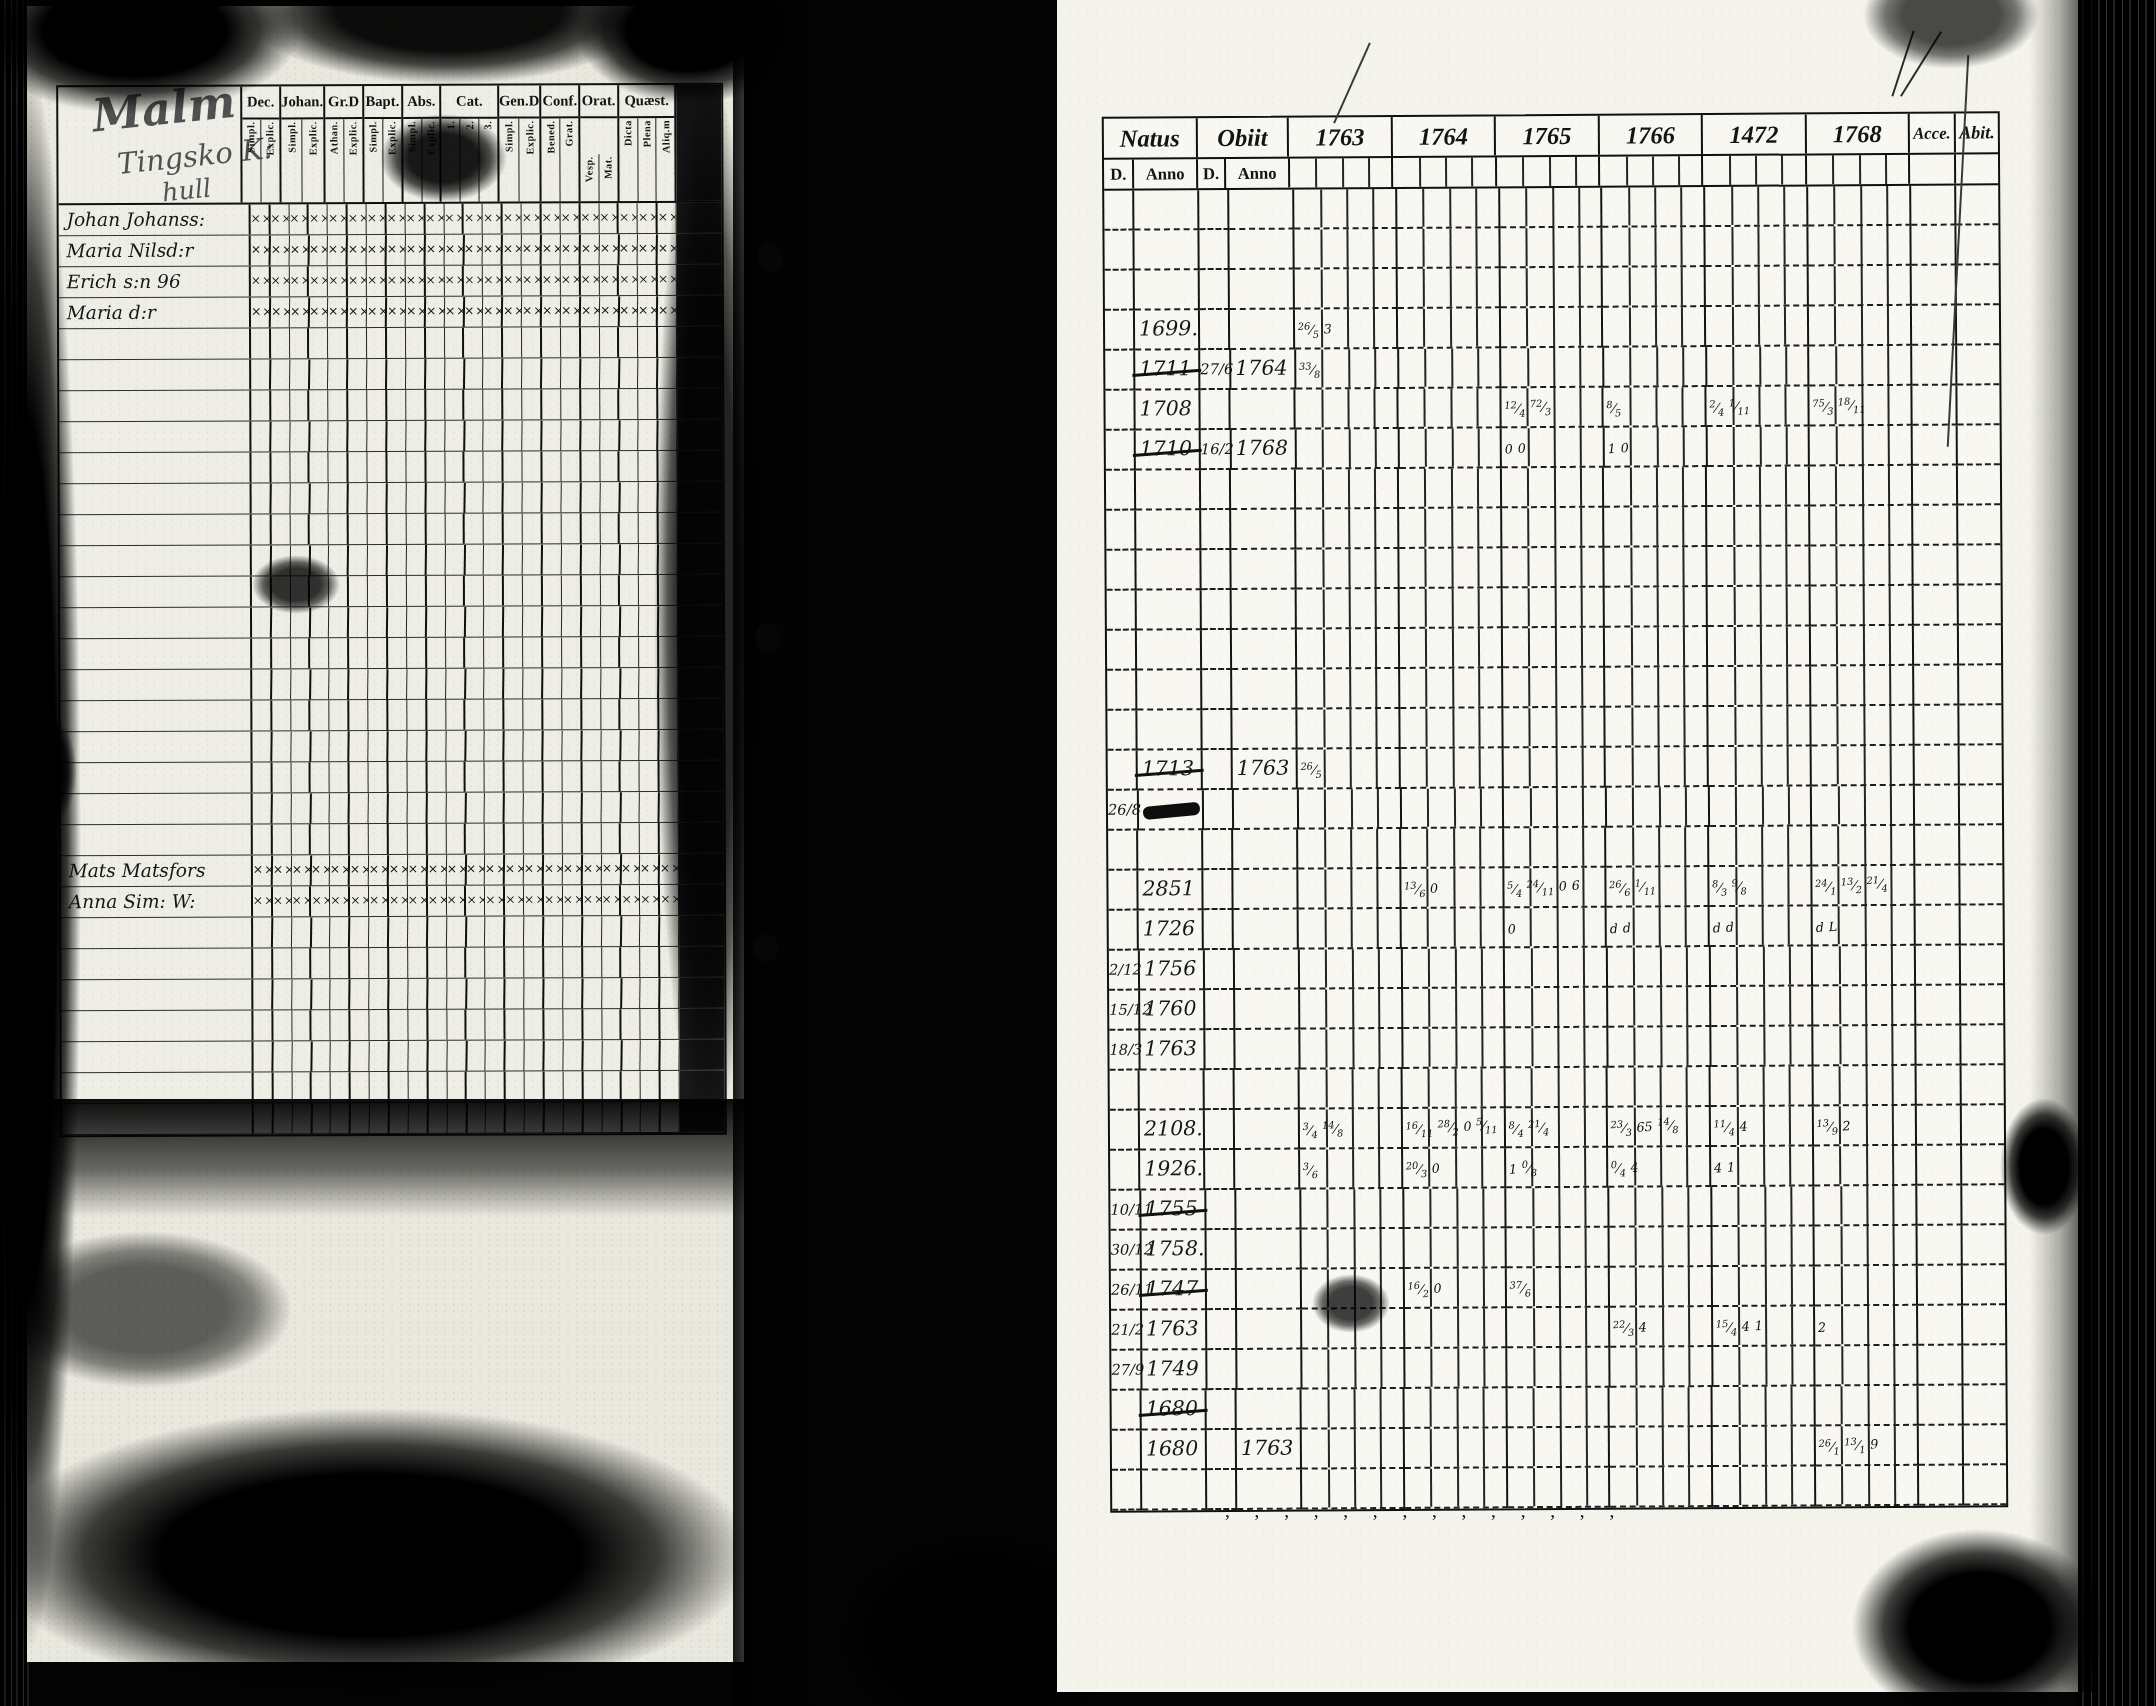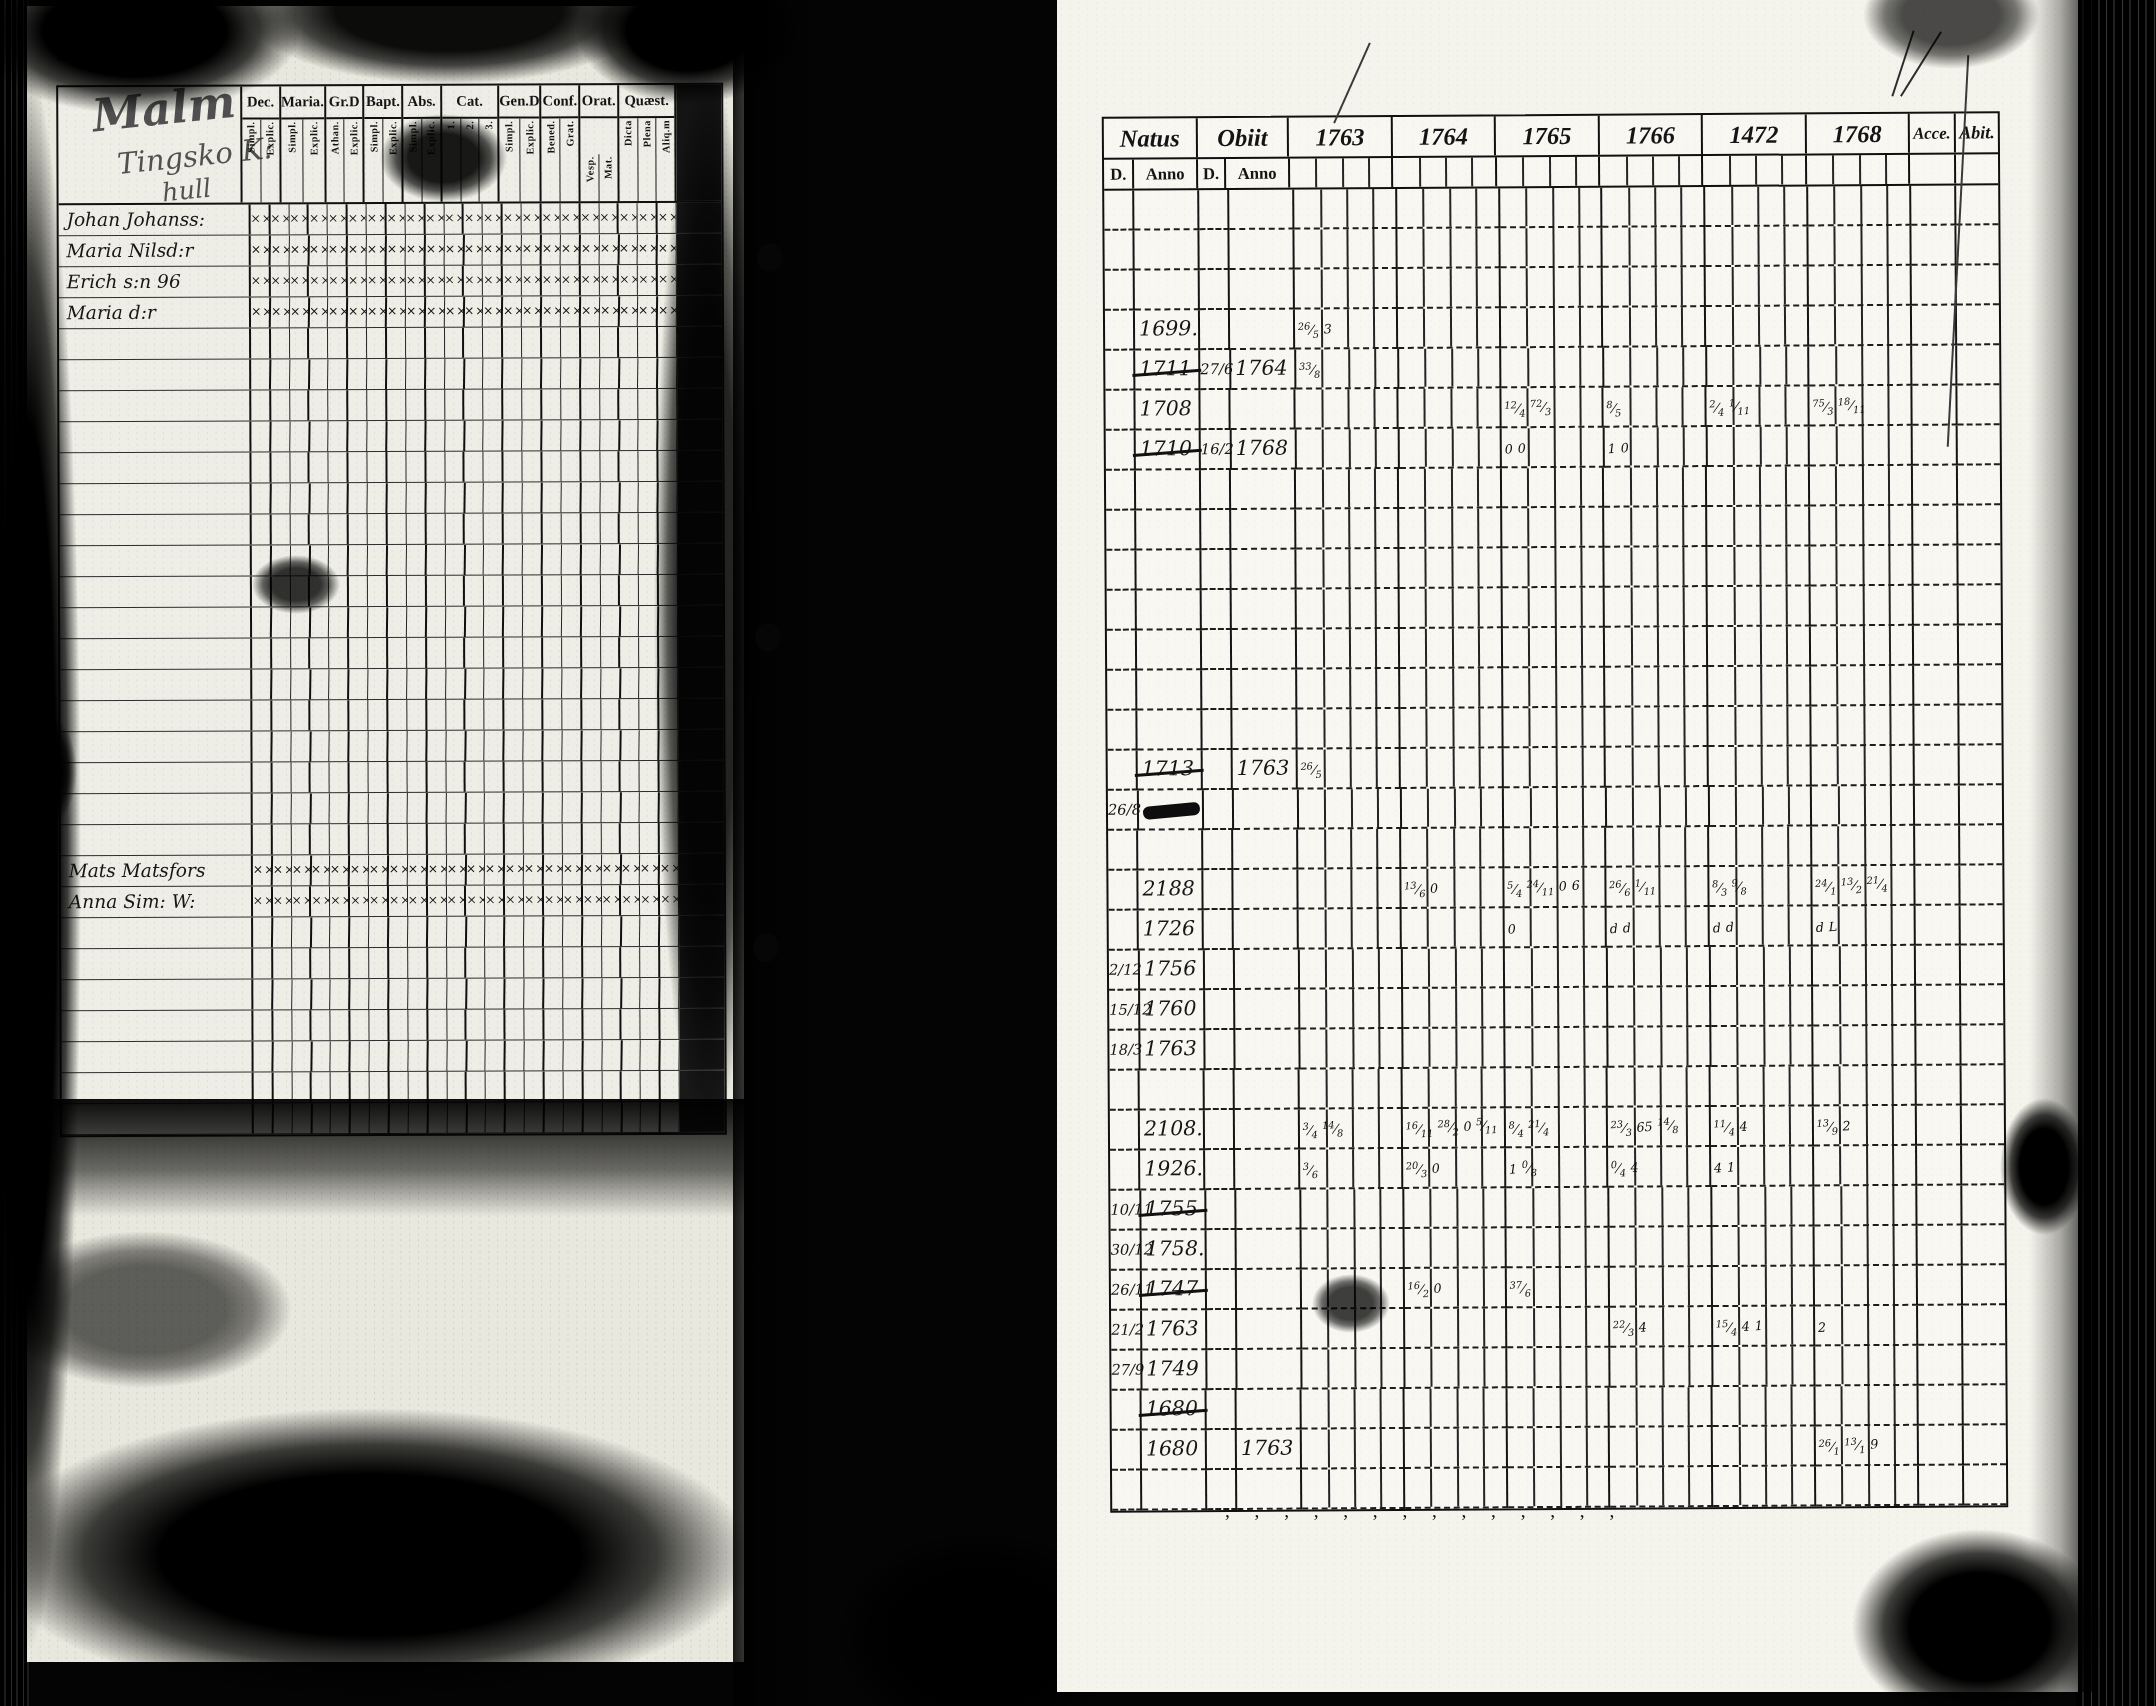--- a/index.html
+++ b/index.html
@@ -113,21 +113,21 @@
           <div class="lsubs">
             <div class="lsub">
               <span>Simpl.</span>
             </div>
             <div class="lsub">
               <span>Explic.</span>
             </div>
           </div>
         </div>
         <div class="lgroup" style="flex: 2 1 0%;">
-          <div class="glabel">Maria.</div>
+          <div class="glabel">Johan.</div>
           <div class="lsubs">
             <div class="lsub">
               <span>Simpl.</span>
             </div>
             <div class="lsub">
               <span>Explic.</span>
             </div>
           </div>
         </div>
         <div class="lgroup" style="flex: 2 1 0%;">
@@ -1332,21 +1332,21 @@
         <div class="c-year"></div>
         <div class="c-year"></div>
         <div class="c-year"></div>
         <div class="c-year"></div>
         <div class="c-year"></div>
         <div class="c-acc"></div>
         <div class="c-abit"></div>
       </div>
       <div class="rrow">
         <div class="c-d hand"></div>
-        <div class="c-anno hand">2188</div>
+        <div class="c-anno hand">2851</div>
         <div class="c-d hand"></div>
         <div class="c-anno hand"></div>
         <div class="c-year"></div>
         <div class="c-year">
           <div class="notes">
             <span class="tok"><sup>13</sup>⁄<sub>6</sub></span>
             <span class="tok">0</span>
           </div>
         </div>
         <div class="c-year">

